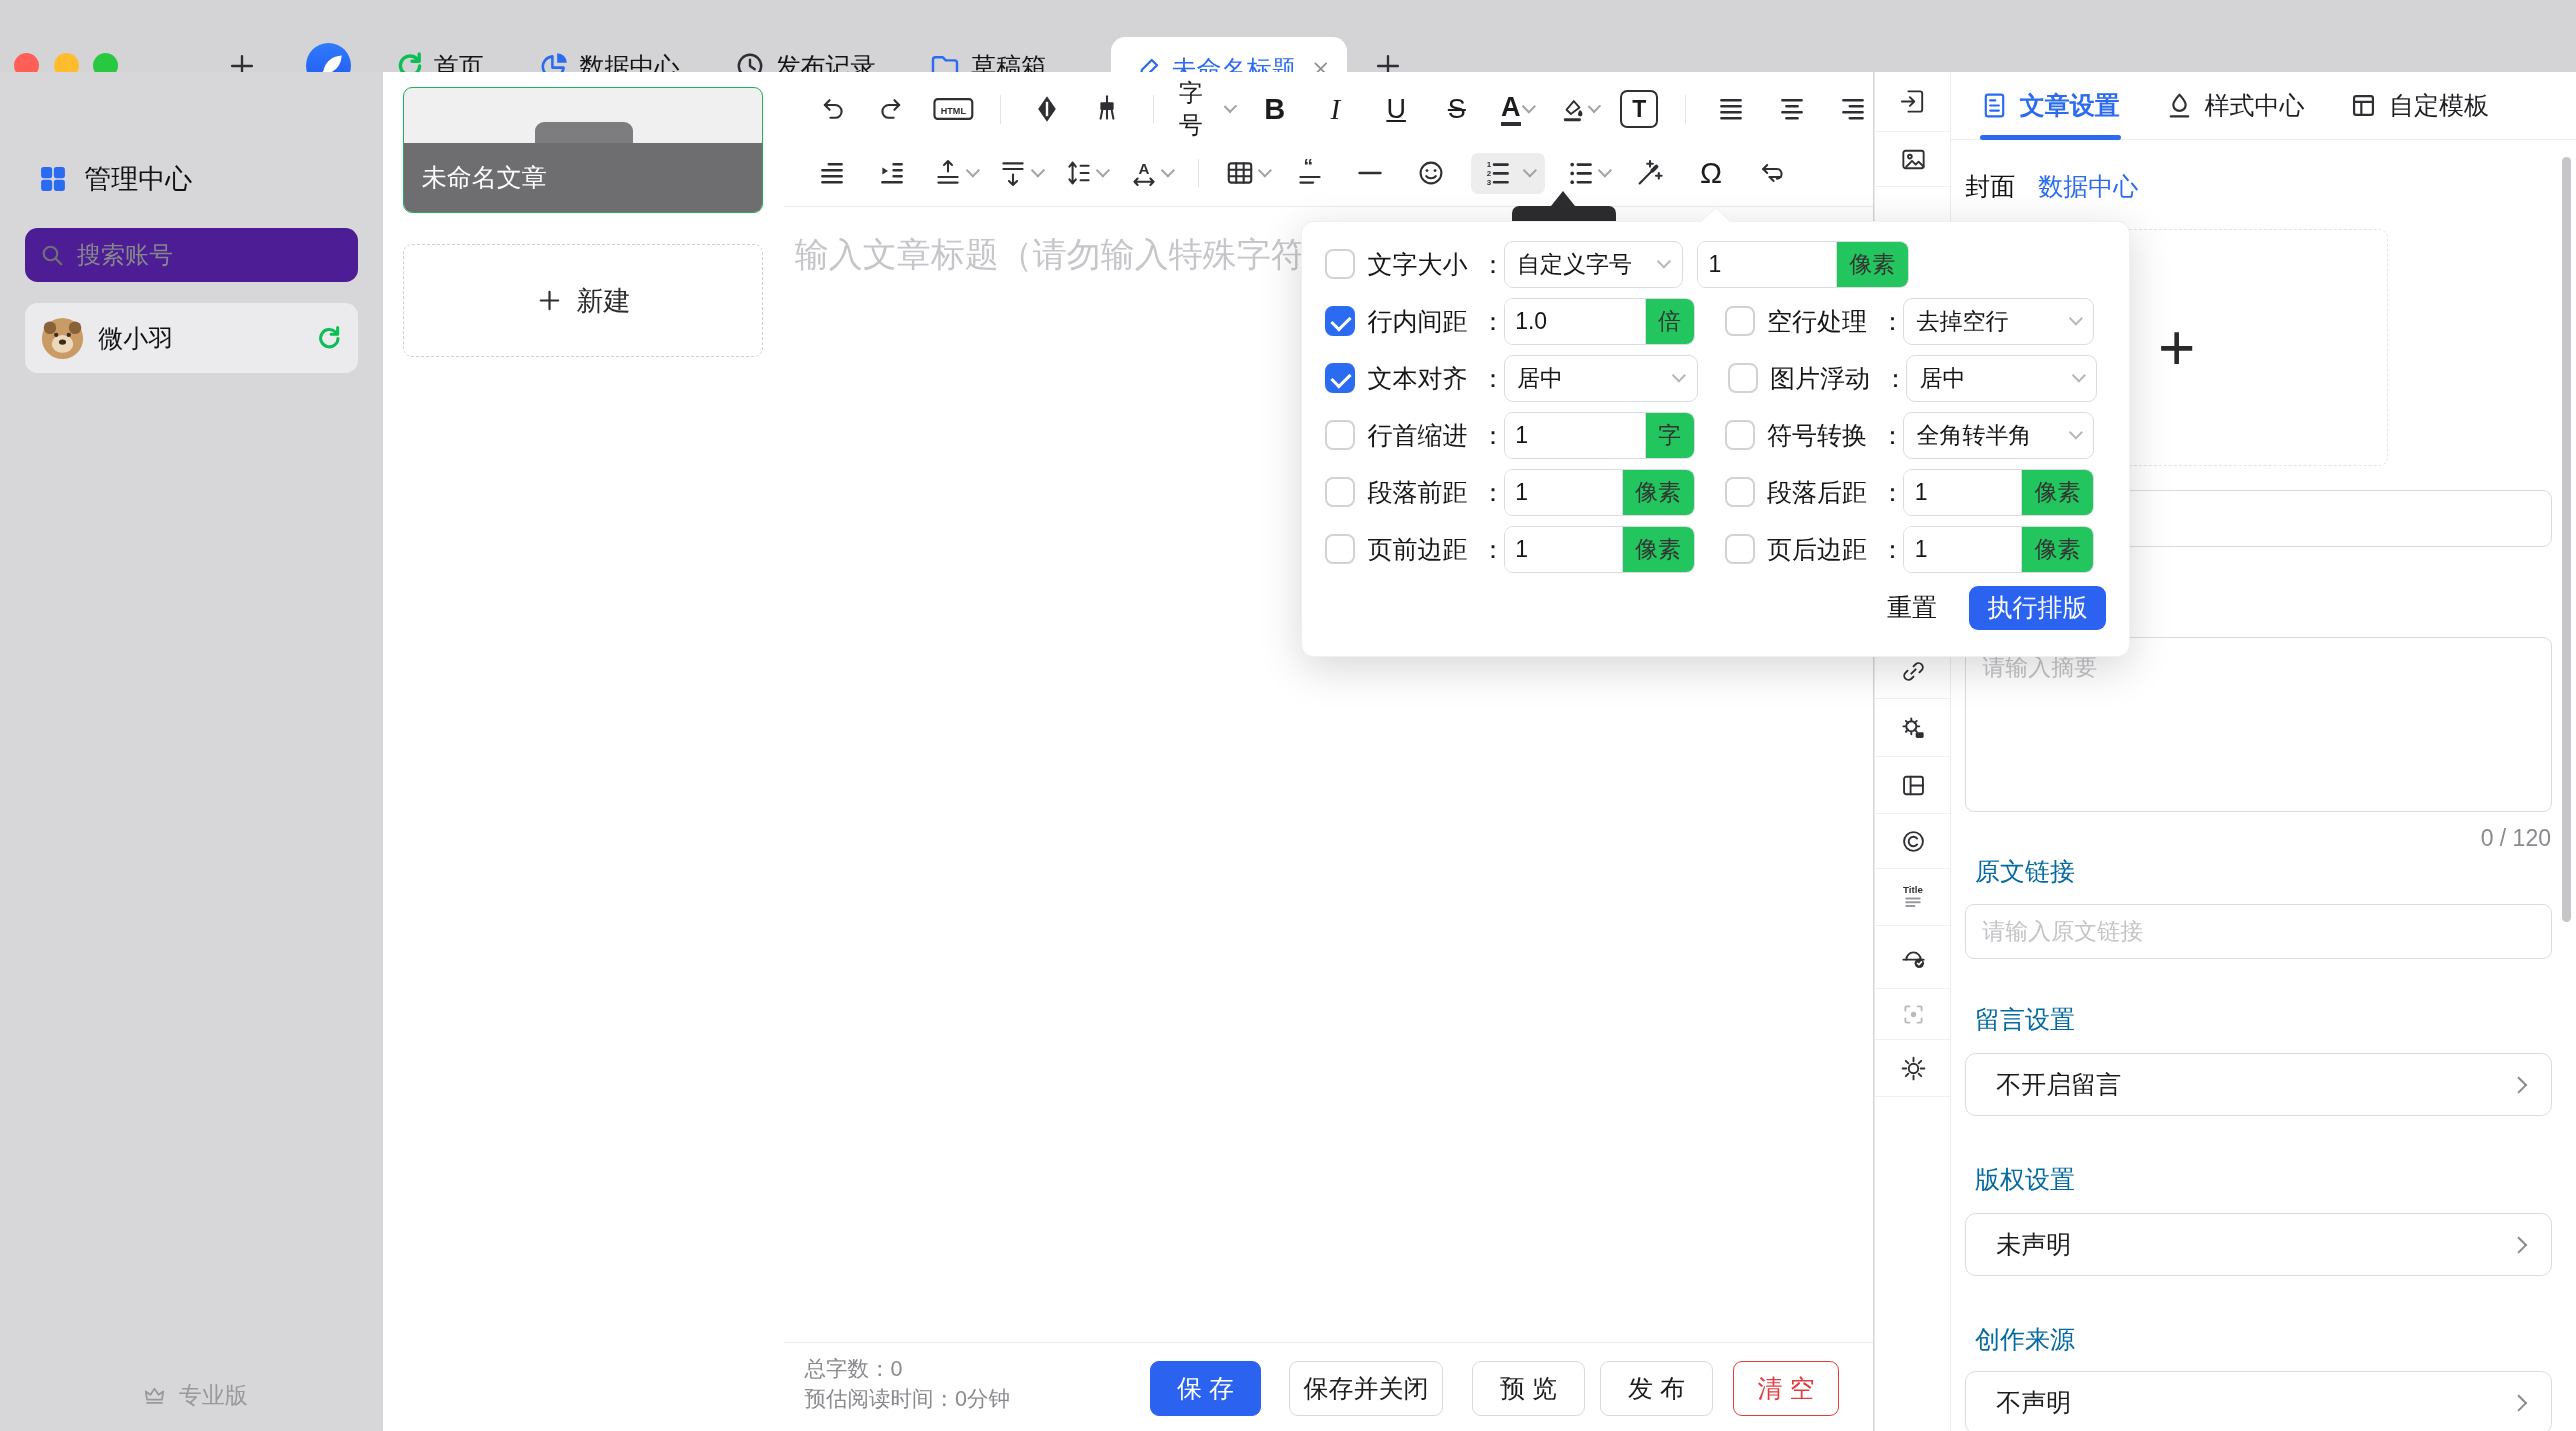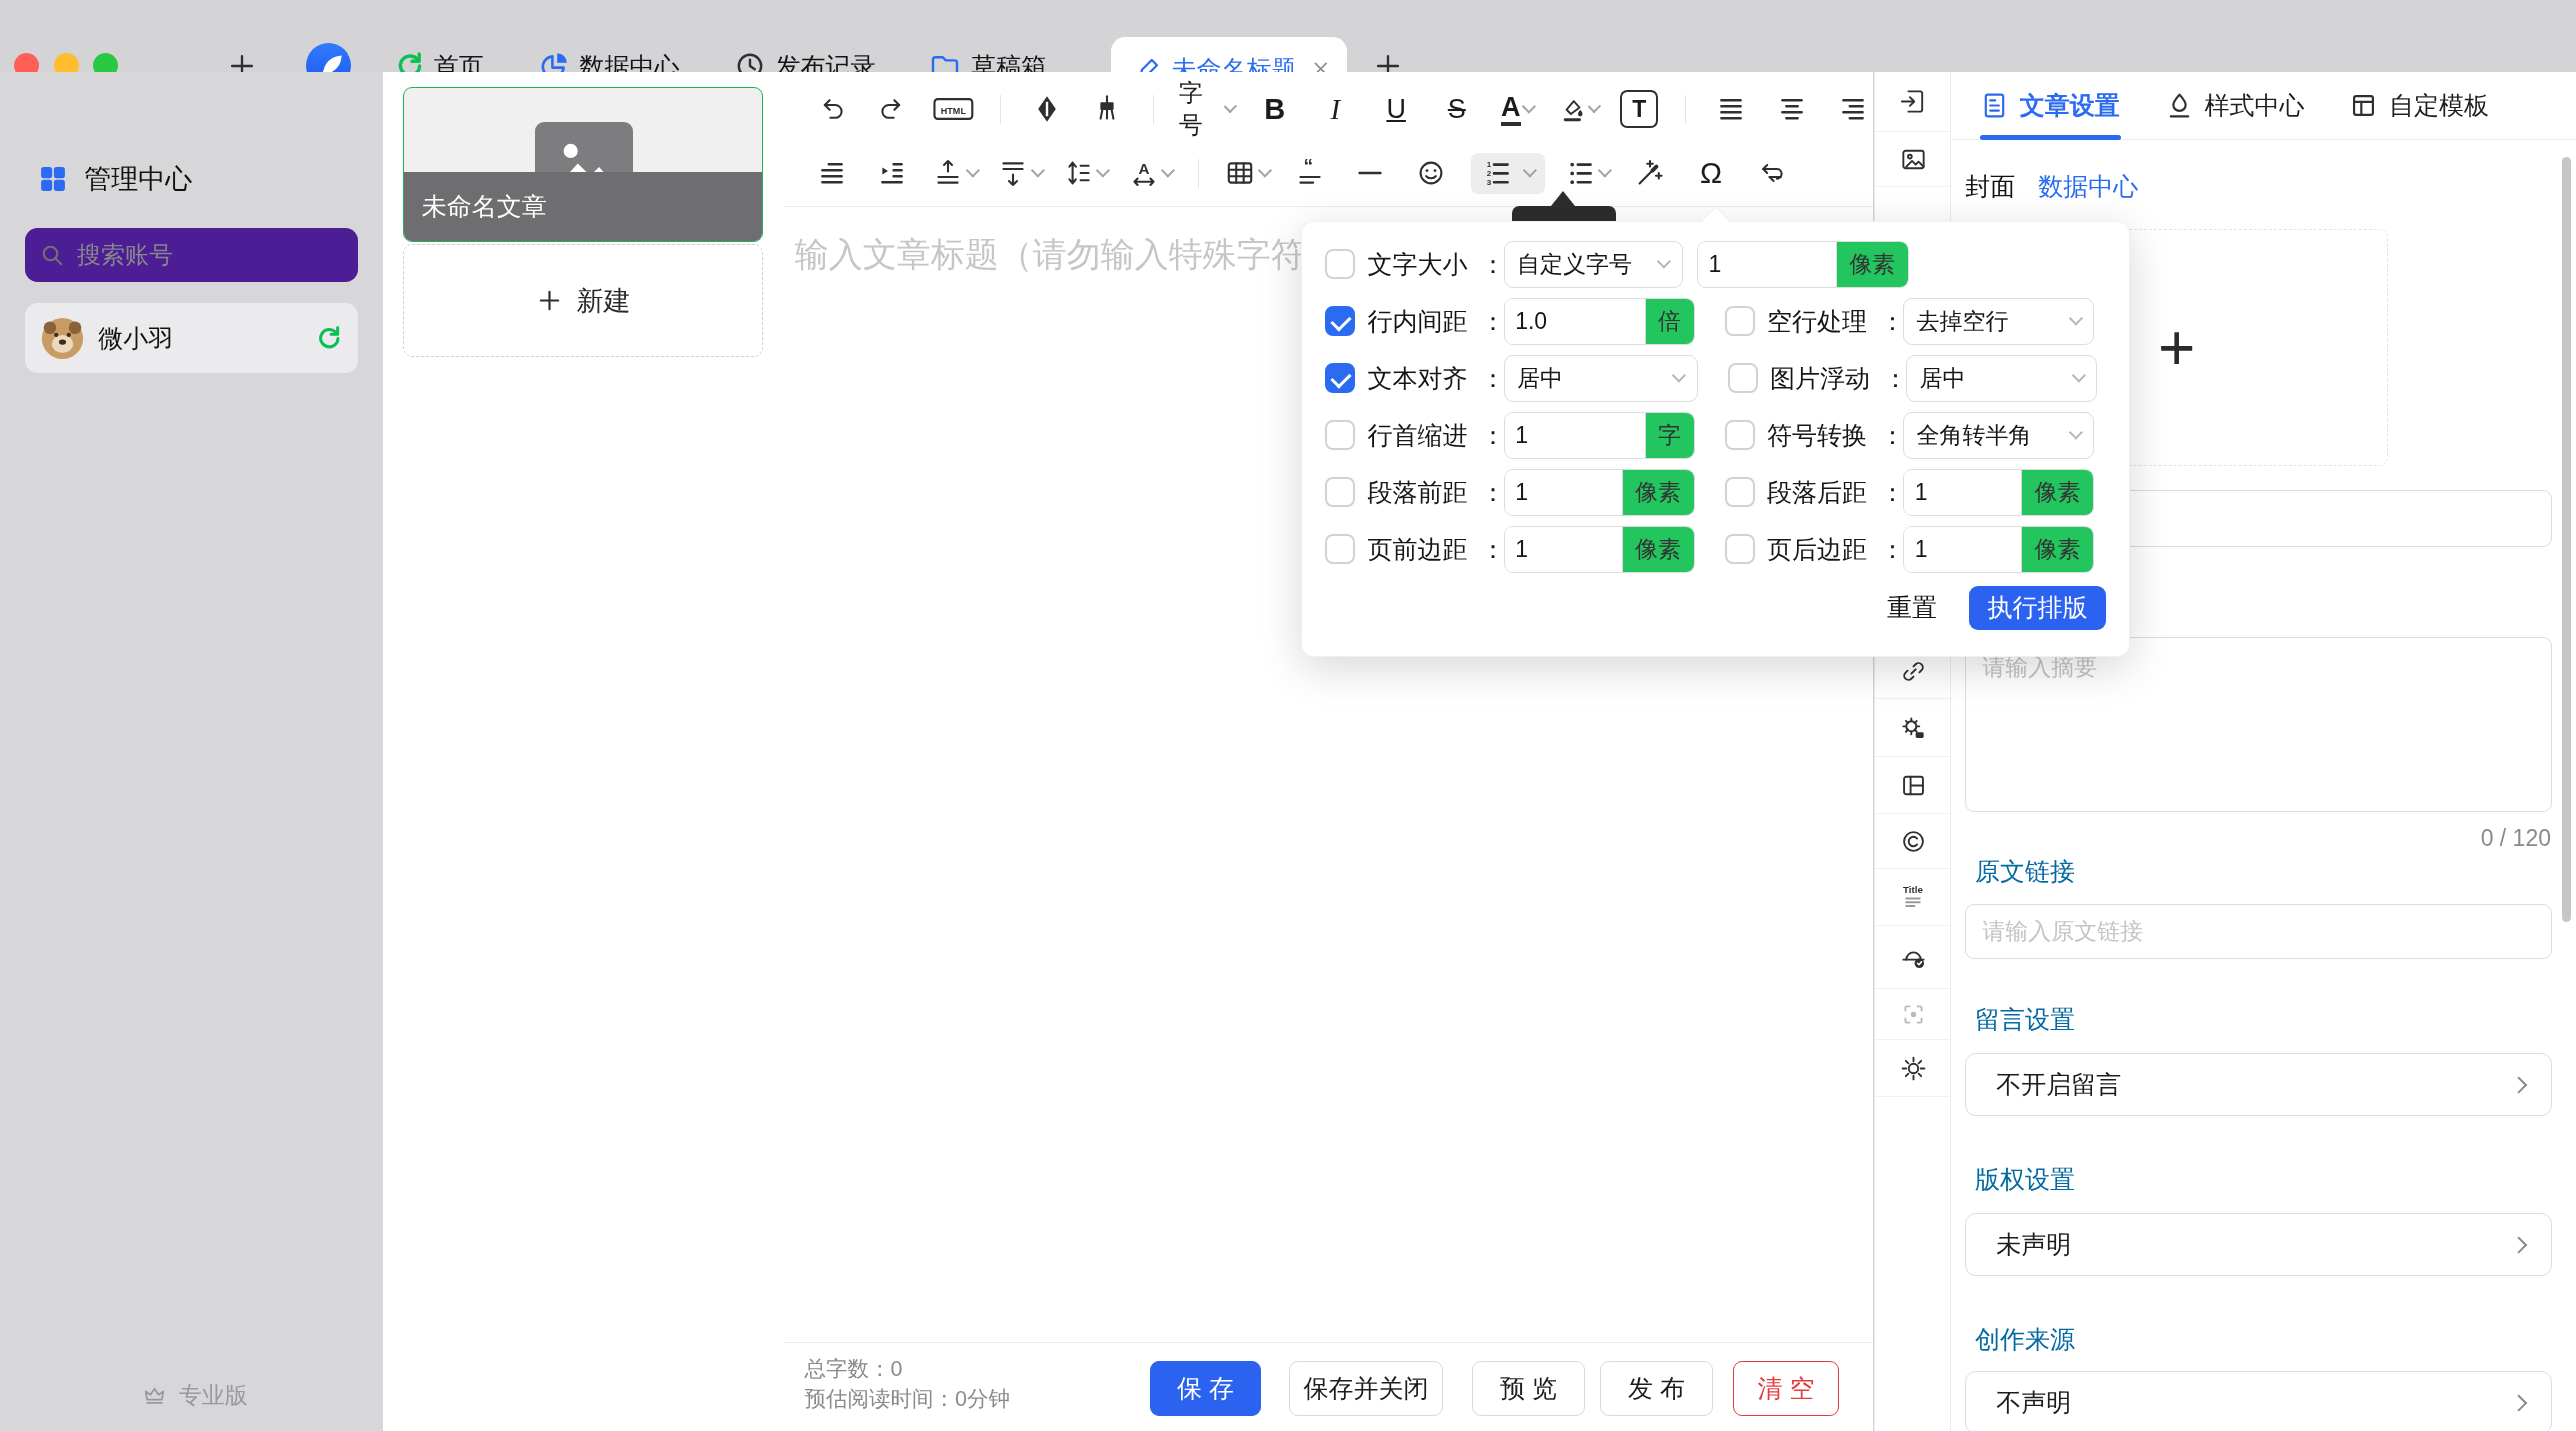--- a/index.html
+++ b/index.html
@@ -27,21 +27,21 @@
     border-radius:12.5px; display:flex; align-items:center; padding:0 14.3px; gap:10.7px; }
   .search .ph { font-size:24px; color:#87878c; }
   .account { position:absolute; left:25px; top:231px; width:333px; height:70px; background:#ebebed;
     border-radius:12.5px; display:flex; align-items:center; padding:0 16px; gap:14.3px; }
   .account .nm { font-size:25px; color:#111; flex:1; }
   .pro { position:absolute; left:141px; bottom:19.7px; display:flex; align-items:center; gap:10.7px;
     font-size:23px; color:#98989d; }
 
   
   .drafts { position:absolute; left:383px; top:72px; width:402px; bottom:0; background:#fff; border-right:0.9px solid #e9e9eb; }
-  .card { position:absolute; left:19.7px; top:15px; width:360px; height:155px; border:1.8px solid #1fb357;
+  .card { position:absolute; left:19.7px; top:15px; width:360px; height:126px; border:1.8px solid #1fb357;
     border-radius:9px; overflow:hidden; background:#f0f0f0; }
   .card-ovl { position:absolute; left:0; bottom:0; width:100%; height:69px; background:#6e6e70;
     display:flex; align-items:center; padding-left:18px; font-size:25px; color:#fff; }
   .card-ph { position:absolute; left:131px; top:34px; width:98px; height:81px; background:#7d7d80;
     border-radius:9px; display:grid; place-items:center; }
   .newbox { position:absolute; left:19.7px; top:172px; width:360px; height:113px; border:1.8px dashed #cfcfd2;
     border-radius:9px; display:flex; align-items:center; justify-content:center; gap:12.5px;
     font-size:27px; color:#2a2a2c; background:#fff; }
 
   

